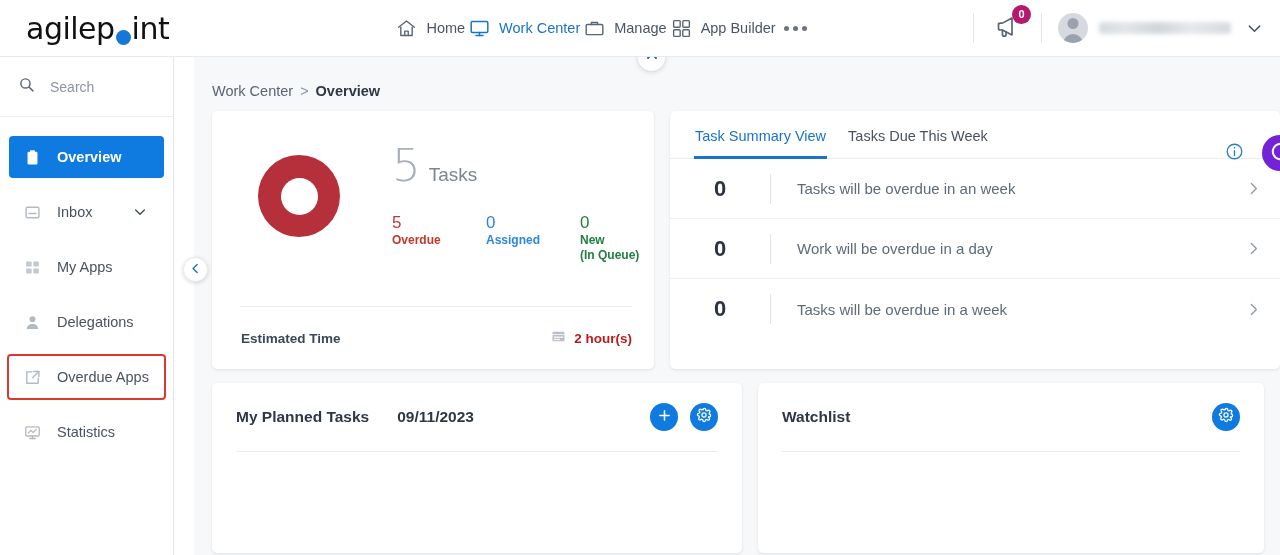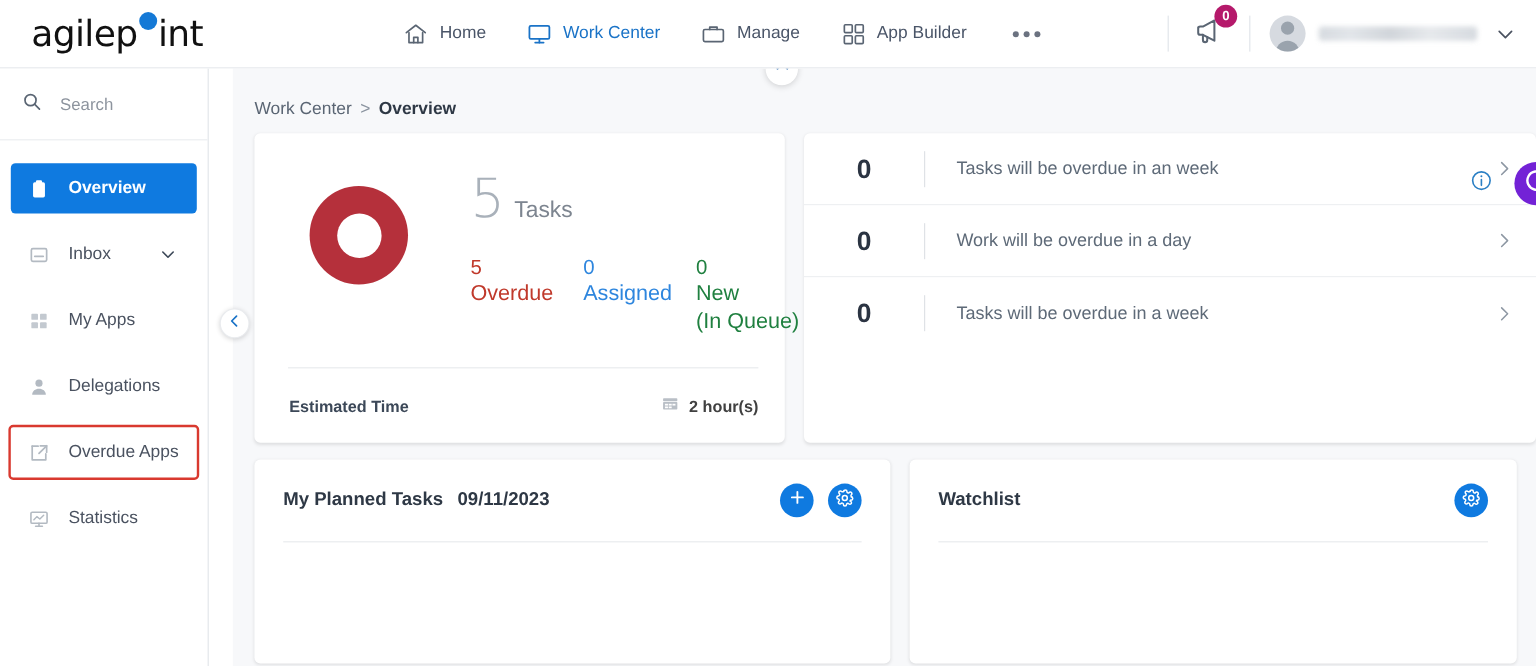--- a/index.html
+++ b/index.html
@@ -23,33 +23,32 @@
   }
   .logo {
     width: 190px; padding-left: 26px;
     display: flex; align-items: center;
     flex: 0 0 auto;
   }
   .logo-text {
     font-size: 30px; letter-spacing: -0.5px;
     font-weight: 400; color: #111111;
     font-family: "DejaVu Sans", sans-serif;
-    display: inline-flex; align-items: flex-start;
+    display: inline-flex; align-items: flex-end;
   }
   .logo-dot {
     display: inline-block; width: 15px; height: 15px;
     border-radius: 50%; background: #1479d6;
     margin: 0 1px; position: relative; top: -1px;
   }
 
   .nav {
     display: flex; align-items: center;
     flex: 1 1 auto;
     justify-content: center;
-    gap: 30px;
     margin-left: 60px;
   }
   .nav-item {
     display: flex; align-items: center; gap: 9px;
     font-size: 14.5px; color: #4a5568;
     cursor: pointer; padding: 4px 2px;
     white-space: nowrap;
   }
   .nav-item.active { color: #1a73c7; }
   .nav-item svg { display: block; }
@@ -194,35 +193,35 @@
   .sum-right { margin-left: 52px; padding-top: 14px; }
   .sum-count { display: flex; align-items: baseline; }
   .sum-num {
     font-size: 45px; color: #a9b1ba; font-weight: 300; line-height: 1;
     font-family: "DejaVu Sans", sans-serif;
   }
   .sum-lbl { font-size: 19px; color: #7d8590; margin-left: 8px; }
   .stats { display: flex; margin-top: 24px; }
   .stat { width: 94px; }
   .stat .v { font-size: 17px; line-height: 1.25; }
-  .stat .t { font-size: 18px; line-height: 1.25; }
+  .stat .t { font-size: 12px; line-height: 1.25; font-weight: bold; }
   .stat.overdue .v, .stat.overdue .t { color: #c0392b; }
   .stat.assigned .v, .stat.assigned .t { color: #2e86de; }
   .stat.new .v, .stat.new .t { color: #208040; }
 
   .sum-divider {
     position: absolute; left: 28px; right: 22px; bottom: 62px;
     height: 1px; background: #e9ebee;
   }
   .est-row {
     position: absolute; left: 29px; right: 22px; bottom: 22px;
     display: flex; align-items: center; justify-content: space-between;
   }
   .est-lbl { font-size: 13.5px; font-weight: 700; color: #3c4858; }
-  .est-val { font-size: 13.5px; font-weight: 700; color: #404040; display: flex; align-items: center; gap: 8px; }
+  .est-val { font-size: 13.5px; font-weight: 700; color: #b91c1c; display: flex; align-items: center; gap: 8px; }
 
   
   .task-card { width: 610px; height: 258px; overflow: hidden; }
   .tabs { display: flex; gap: 20px; padding: 0 24px; border-bottom: 1px solid #ebedf0; }
   .tab {
     font-size: 14.5px; color: #4a5260;
     padding: 17px 1px 12px 1px; cursor: pointer;
     border-bottom: 3px solid transparent; margin-bottom: -1px;
     white-space: nowrap;
   }
@@ -238,21 +237,21 @@
   }
   .trow .vbar { width: 1px; height: 30px; background: #dfe2e6; }
   .trow .txt { flex: 1; font-size: 15px; color: #5e6a78; padding-left: 26px; }
   .trow .chev { color: #8d97a3; display: flex; }
 
   
   .row2 { display: flex; gap: 16px; padding: 14px 0 0 18px; }
   .panel-card { height: 170px; padding: 20px 24px 0 24px; position: relative; }
   .panel-head { display: flex; align-items: center; }
   .panel-title { font-size: 15.5px; font-weight: 700; color: #2e3845; }
-  .panel-date { font-size: 15.5px; font-weight: 700; color: #2e3845; margin-left: 12px; }
+  .panel-date { font-size: 15.5px; font-weight: 700; color: #2e3845; margin-left: 28px; }
   .panel-actions { margin-left: auto; display: flex; gap: 12px; }
   .circ-btn {
     width: 28px; height: 28px; border-radius: 50%;
     background: #0f7ae0; color: #fff;
     display: flex; align-items: center; justify-content: center;
     cursor: pointer; flex: 0 0 auto;
   }
   .panel-rule { margin-top: 20px; height: 1px; background: #e9ebee; }
 </style>
 </head>
@@ -521,20 +520,24 @@
               <rect x="5" y="15.6" width="4" height="2.3" fill="#ffffff"></rect>
               <rect x="10" y="15.6" width="4" height="2.3" fill="#ffffff"></rect>
             </svg>
           </span>
           <span>2 hour(s)</span>
         </span>
       </div>
     </div>
 
     <div class="card task-card">
+      <div class="tabs">
+        <div class="tab active">Task Summary View</div>
+        <div class="tab">Tasks Due This Week</div>
+      </div>
 
       <div class="trow">
         <div class="num">0</div>
         <div class="vbar"></div>
         <div class="txt">Tasks will be overdue in an week</div>
         <div class="chev">
           <svg width="17" height="17" viewBox="0 0 24 24" fill="none" stroke="#8d97a3" stroke-width="1.8" stroke-linecap="round" stroke-linejoin="round">
               <path d="M9 5l7 7-7 7"></path>
             </svg>
         </div>

